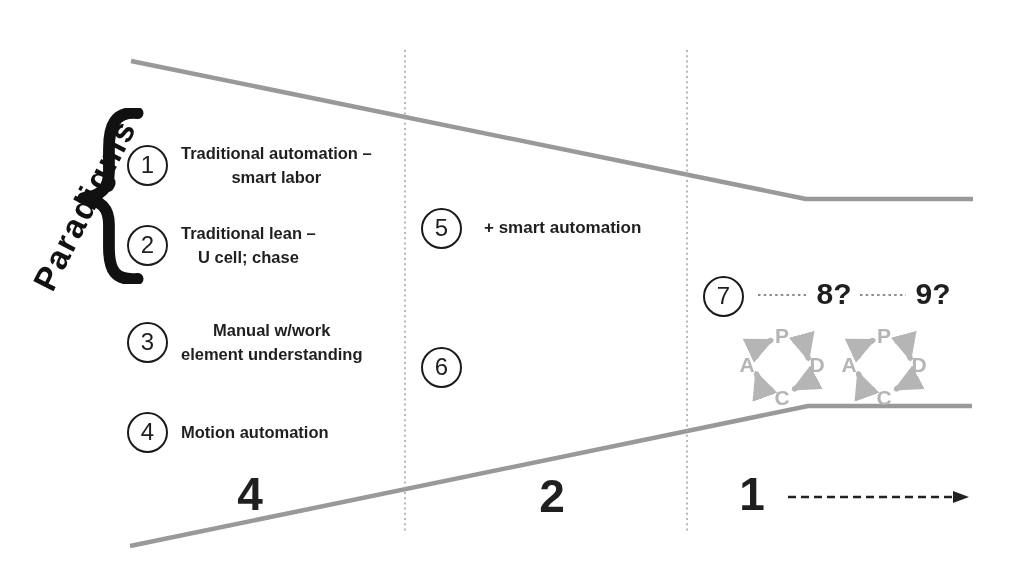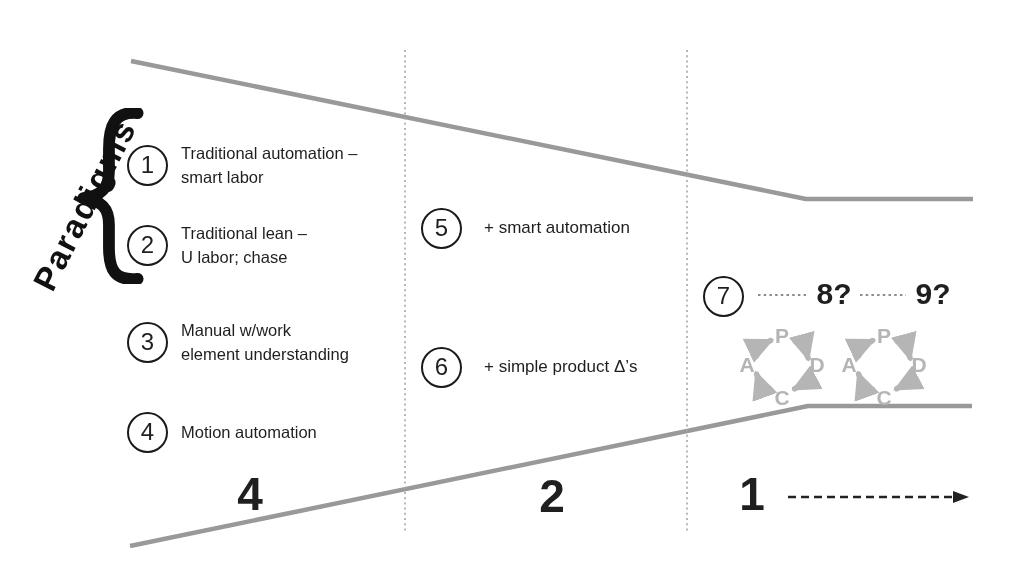--- a/index.html
+++ b/index.html
@@ -10,21 +10,21 @@
   .layer{position:absolute;left:0;top:0;}
   svg{display:block;}
   .abs{position:absolute;}
   
   .item{position:absolute;display:flex;align-items:center;height:46px;}
   .badge{
     width:37px;height:37px;border:2.2px solid #1a1a1a;border-radius:50%;
     display:flex;align-items:center;justify-content:center;
     font-size:24px;font-weight:400;flex:0 0 auto;background:#fff;line-height:1;
   }
-  .itext{margin-left:13px;font-size:16.5px;font-weight:400;line-height:24px;white-space:nowrap;}
+  .itext{margin-left:13px;font-size:16.5px;font-weight:700;line-height:24px;white-space:nowrap;text-align:center;}
   .mid .itext{margin-left:22px;font-size:17px;}
   
   .bignum{position:absolute;font-size:46px;font-weight:700;width:60px;text-align:center;line-height:52px;}
   
   .qmark{position:absolute;font-size:30px;font-weight:700;width:60px;text-align:center;line-height:34px;}
   
   .paradigms{
     position:absolute;left:-16px;top:186px;width:202px;height:38px;
     display:flex;align-items:center;justify-content:center;
     font-size:33px;font-weight:700;letter-spacing:2px;
@@ -71,21 +71,21 @@
       <div>smart labor</div>
     </div>
   </div>
 
   <div class="item" style="left:127px;top:222px;">
     <div class="badge">
         <span>2</span>
       </div>
     <div class="itext">
       <div>Traditional lean –</div>
-      <div>U labor; chase</div>
+      <div>U cell; chase</div>
     </div>
   </div>
 
   <div class="item" style="left:127px;top:319px;">
     <div class="badge">
         <span>3</span>
       </div>
     <div class="itext">
       <div>Manual w/work</div>
       <div>element understanding</div>
@@ -107,23 +107,20 @@
       </div>
     <div class="itext">
       <div>+ smart automation</div>
     </div>
   </div>
 
   <div class="item mid" style="left:421px;top:344px;">
     <div class="badge">
         <span>6</span>
       </div>
-    <div class="itext">
-      <div>+ simple product Δ’s</div>
-    </div>
   </div>
 
   <div class="item" style="left:703px;top:273px;">
     <div class="badge">
         <span>7</span>
       </div>
   </div>
 
   <div class="qmark" style="left:804px;top:277px;">8?</div>
   <div class="qmark" style="left:903px;top:277px;">9?</div>

